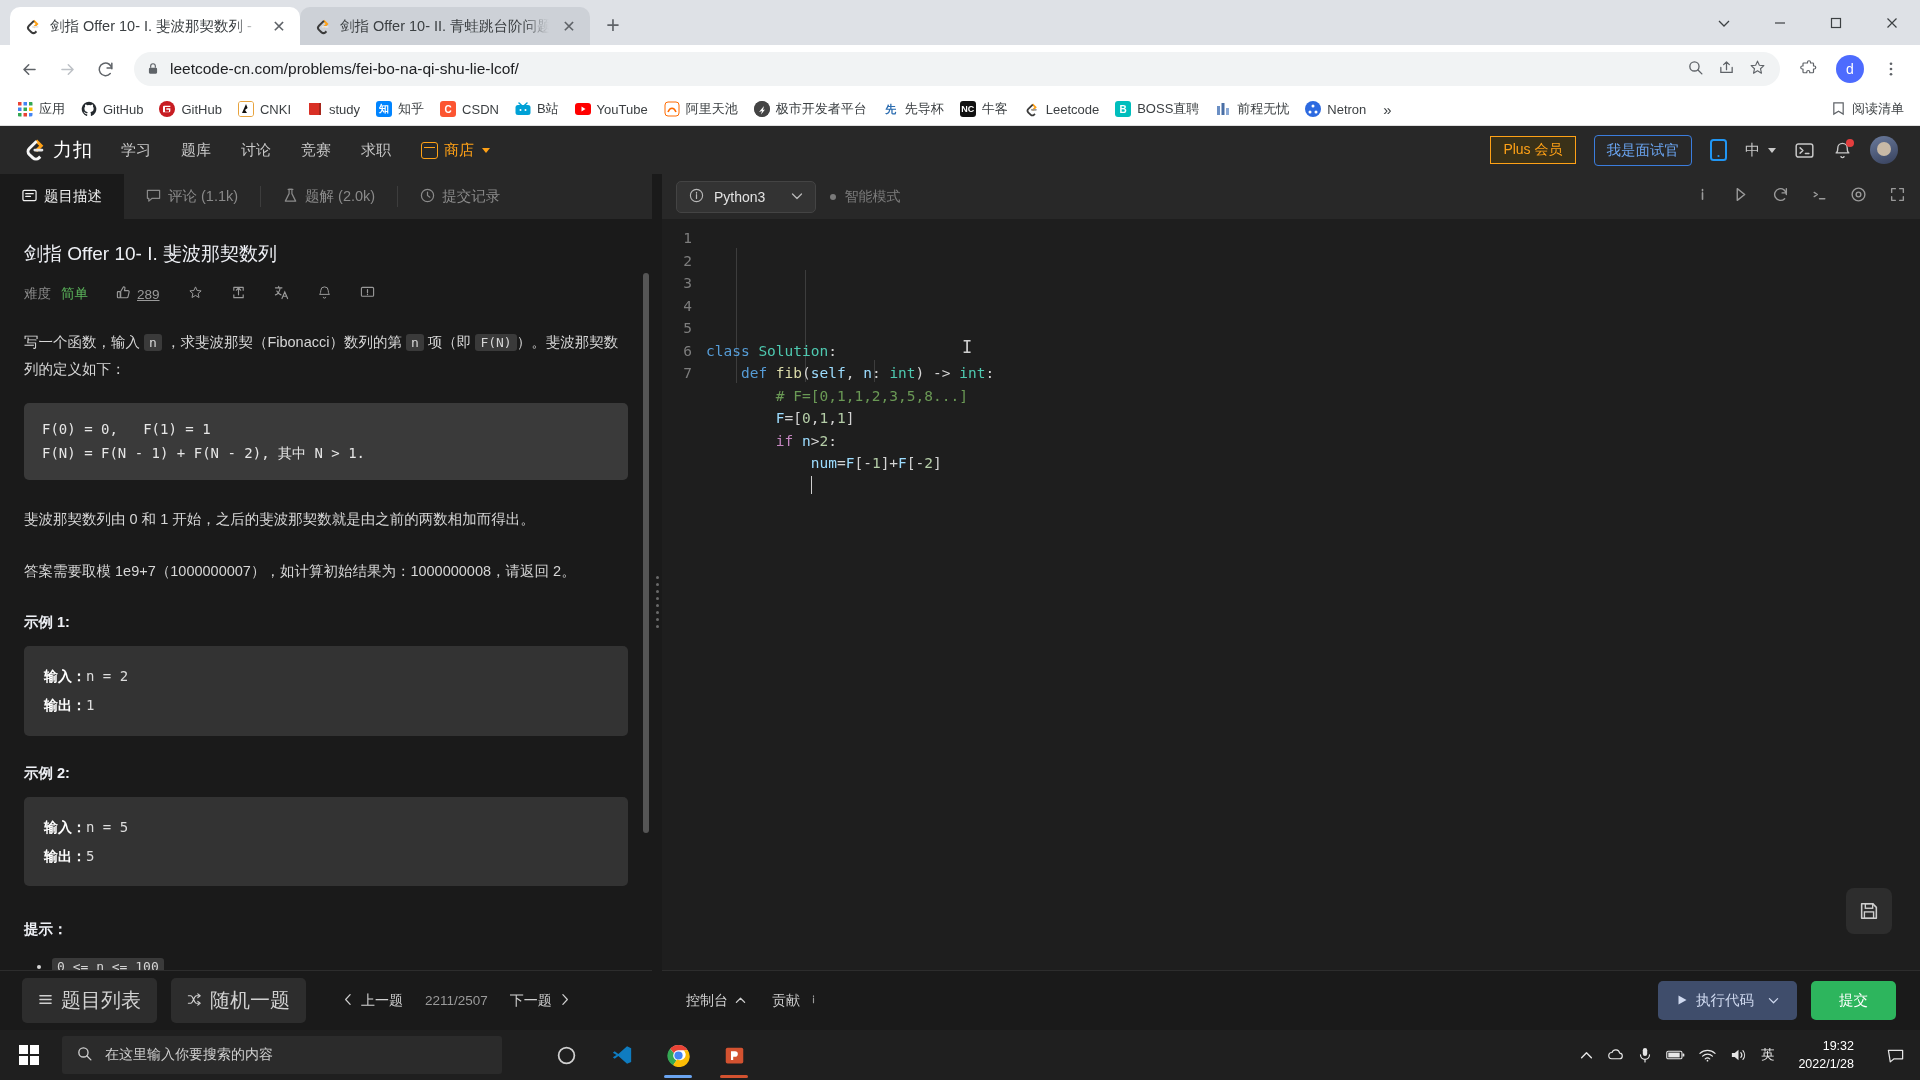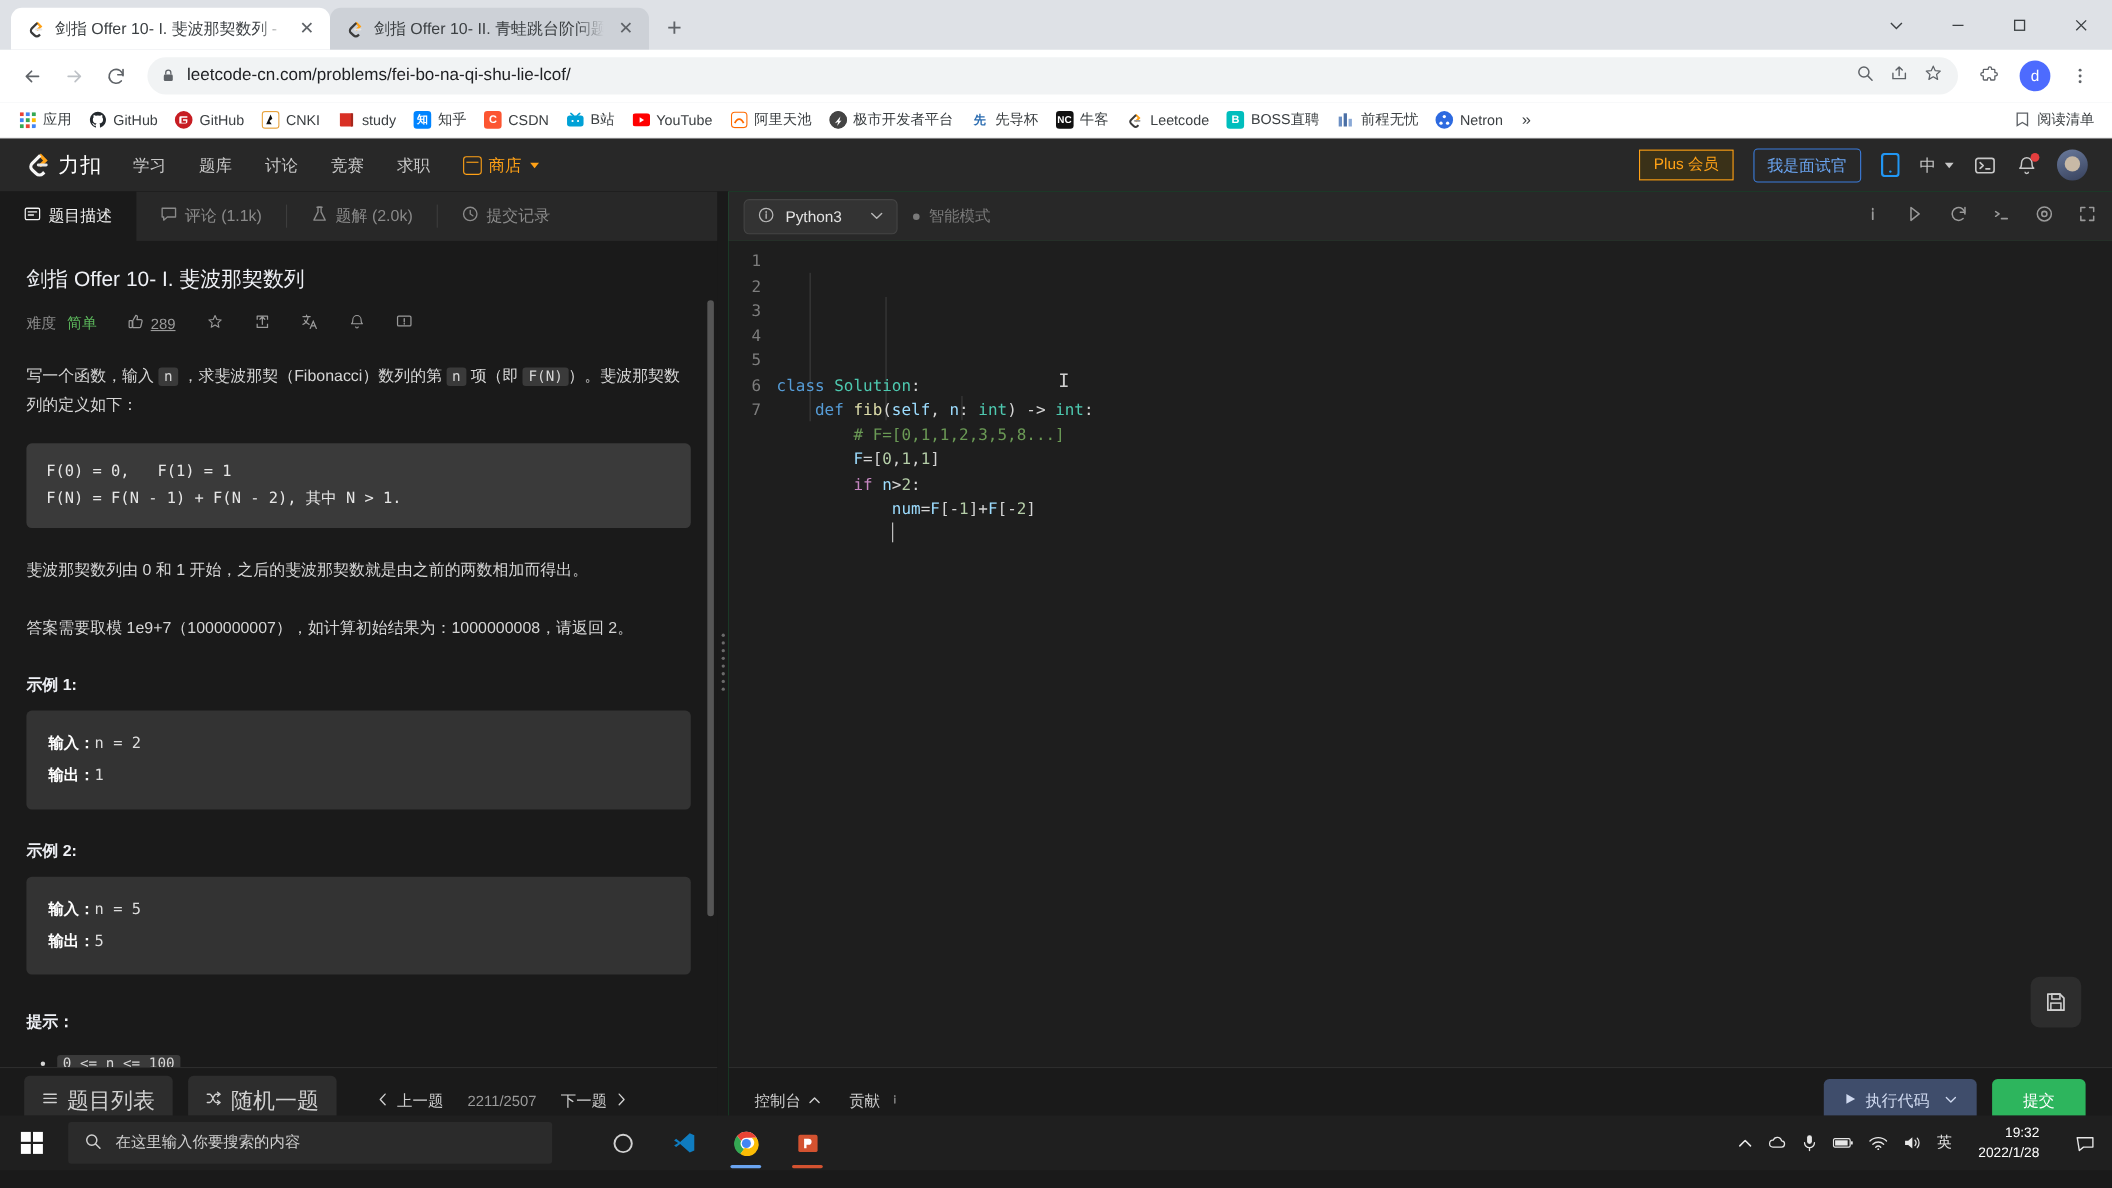--- a/index.html
+++ b/index.html
@@ -153,21 +153,21 @@
   .save-fab { position:absolute; right: 28px; bottom: 36px; width: 46px; height:46px; border-radius:8px;
               background:#2d2d2d; display:flex; align-items:center; justify-content:center; color:#cfcfcf; }
 
   .rightbottom { height: 60px; background:#1a1a1a; border-top:1px solid #2d2d2d; display:flex; align-items:center; padding: 0 24px; gap: 26px; flex:0 0 60px;}
   .rb-link { display:flex; align-items:center; gap:7px; font-size:14px; color:#d0d0d0;}
   .rb-right { margin-left:auto; display:flex; align-items:center; gap:14px;}
   .run-btn { display:flex; align-items:center; gap:8px; background:#3f4d6b; color:#cfd9ef; border-radius:5px; padding: 10px 18px; font-size:14.5px;}
   .submit-btn { background:#2db55d; color:#ffffff; border-radius:5px; padding: 10px 28px; font-size:14.5px;}
 
   
-  .taskbar { position:absolute; left:0; bottom:16px; width:1920px; height:50px; background:#1f1f1f; display:flex; align-items:center; }
+  .taskbar { position:absolute; left:0; bottom:0; width:1920px; height:50px; background:#1f1f1f; display:flex; align-items:center; }
   .start { width: 58px; height:50px; display:flex;align-items:center;justify-content:center;}
   .winlogo { display:grid; grid-template-columns: 1fr 1fr; grid-template-rows:1fr 1fr; gap:2.5px; width:20px;height:20px;}
   .winlogo i { background:#ffffff; display:block; }
   .tb-search { width: 440px; height: 38px; background:#2b2b2b; border-radius:3px; display:flex; align-items:center; gap:12px; padding: 0 14px; margin-left: 4px;}
   .tb-search span { font-size: 14px; color:#cfcfcf; }
   .tb-apps { display:flex; align-items:center; gap: 4px; margin-left: 38px;}
   .tb-app { width: 52px; height: 48px; display:flex; align-items:center; justify-content:center; position:relative;}
   .tb-app.active:after { content:""; position:absolute; bottom:1px; left:12px; right:12px; height:3px; background:#6aa4f0; border-radius:2px;}
   .tb-app.pp:after { background:#d35230; }
   .tray { margin-left:auto; display:flex; align-items:center; gap: 14px; padding-right: 8px; color:#e6e6e6;}

